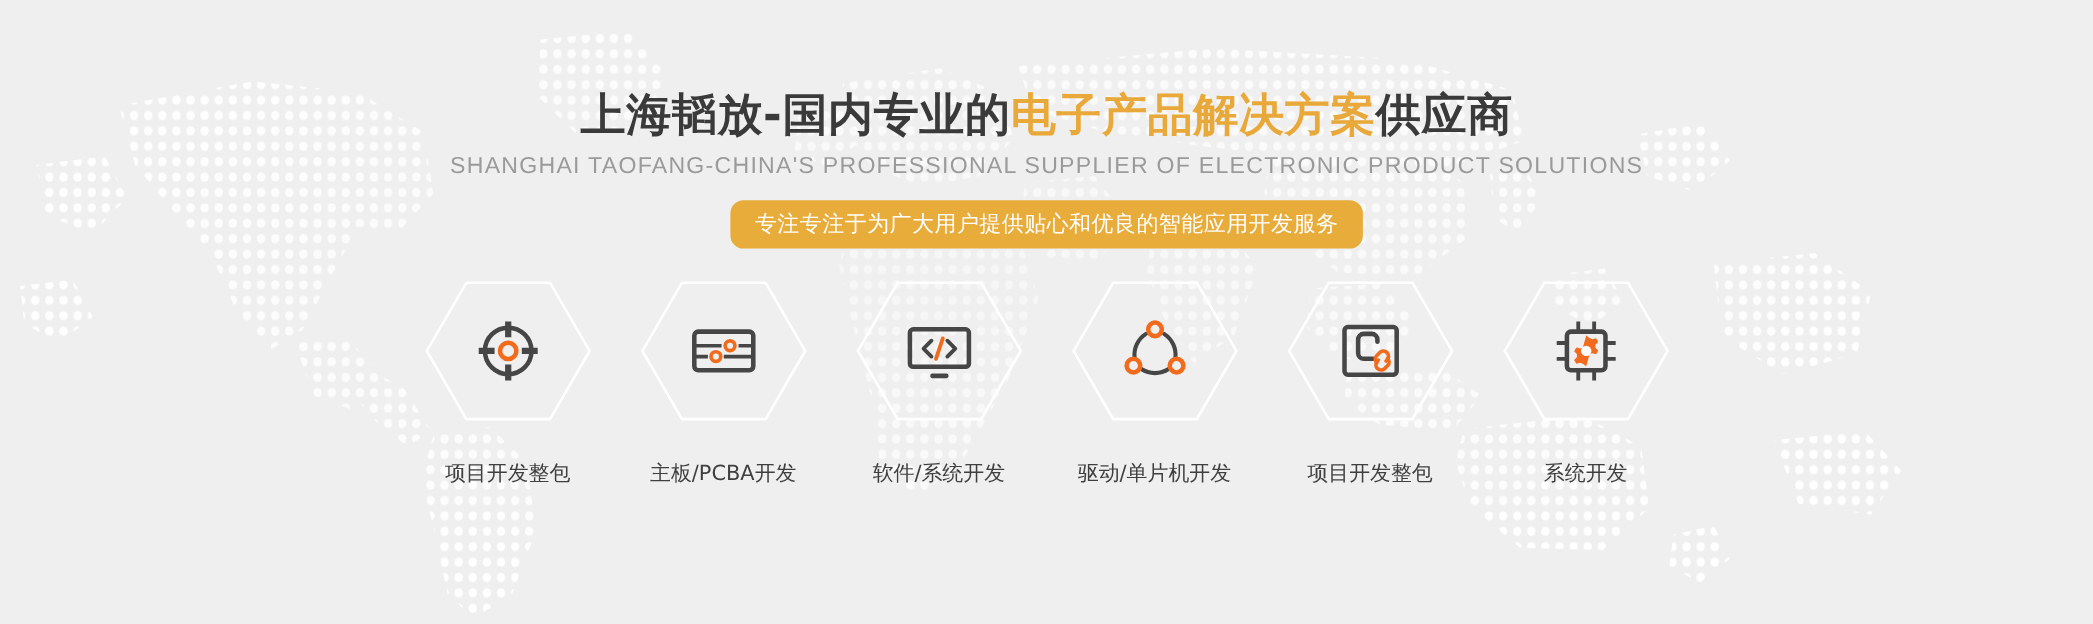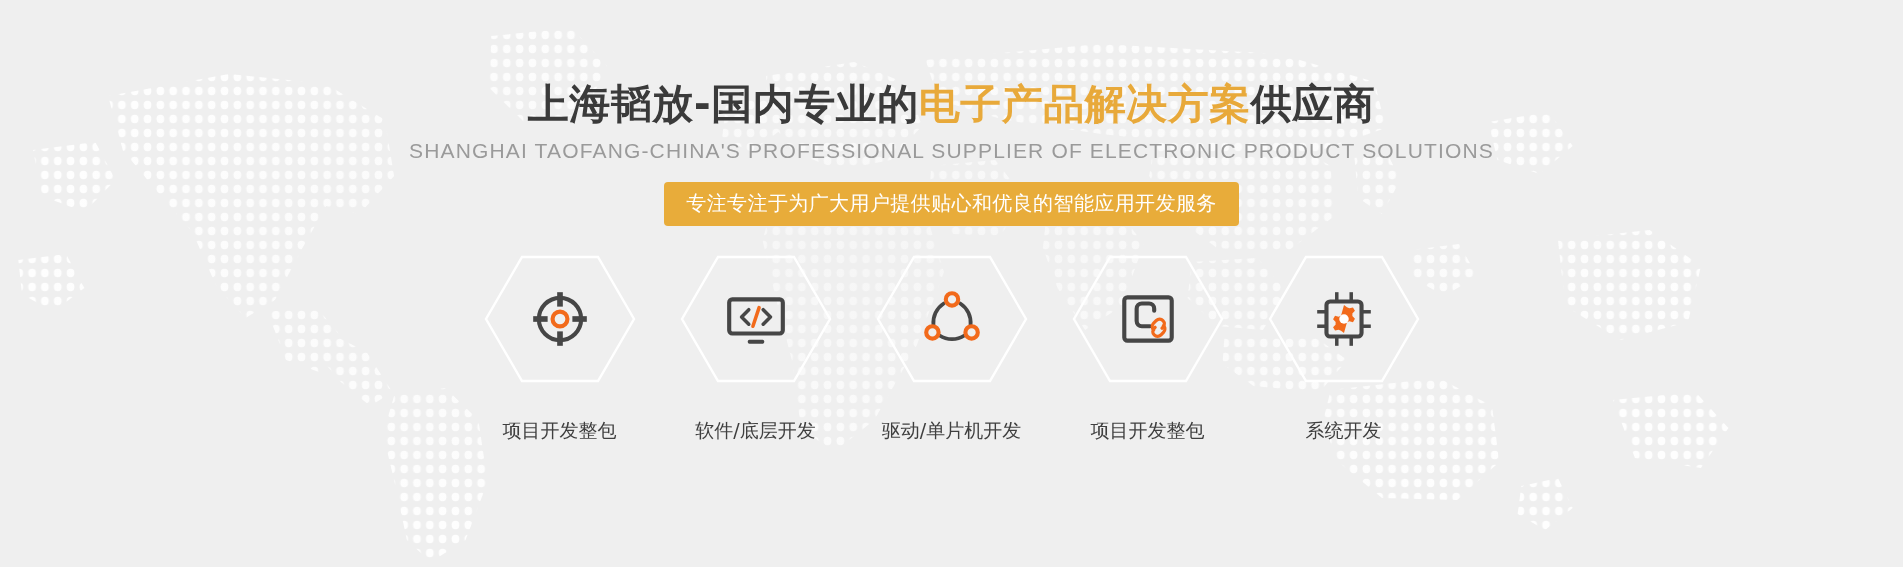--- a/index.html
+++ b/index.html
@@ -68,21 +68,21 @@
   }
 
   
   .badge{
     margin-top:21px;
     background:#e8ac3a;
     color:#ffffff;
     font-size:20px;
     line-height:1;
     padding:11px 22px 13px;
-    border-radius:4px;
+    border-radius:12px;
     white-space:nowrap;
     letter-spacing:.4px;
     font-family:"DejaVu Sans","Liberation Sans",sans-serif;
   }
 
   
   .services{
     margin-top:27px;
     display:flex;
     align-items:flex-start;
@@ -204,35 +204,52 @@
             <line x1="32" y1="6" x2="32" y2="20" stroke="#464646" stroke-width="5.5" stroke-linecap="butt"></line>
             <line x1="32" y1="44" x2="32" y2="58" stroke="#464646" stroke-width="5.5" stroke-linecap="butt"></line>
             <line x1="6" y1="32" x2="20" y2="32" stroke="#464646" stroke-width="5.5" stroke-linecap="butt"></line>
             <line x1="44" y1="32" x2="58" y2="32" stroke="#464646" stroke-width="5.5" stroke-linecap="butt"></line>
             <circle cx="32" cy="32" r="7.2" fill="none" stroke="#f26a1b" stroke-width="4"></circle>
           </svg>
         </div>
         <div class="svc-label">项目开发整包</div>
       </div>
 
+      <div class="service">
+        <div class="hex-wrap">
+          <svg class="hex-outline" viewBox="0 0 152 132" xmlns="http://www.w3.org/2000/svg">
+            <polygon points="38,4 114,4 150,66 114,128 38,128 2,66" fill="none" stroke="#ffffff" stroke-width="2.4"></polygon>
+          </svg>
+          <svg class="glyph" viewBox="0 0 64 64" xmlns="http://www.w3.org/2000/svg">
+            <rect x="6" y="15" width="52" height="34" rx="3.5" fill="none" stroke="#464646" stroke-width="4"></rect>
+            <line x1="6" y1="27.5" x2="30" y2="27.5" stroke="#464646" stroke-width="3.2"></line>
+            <line x1="45" y1="27.5" x2="58" y2="27.5" stroke="#464646" stroke-width="3.2"></line>
+            <line x1="6" y1="37" x2="18" y2="37" stroke="#464646" stroke-width="3.2"></line>
+            <line x1="32" y1="37" x2="58" y2="37" stroke="#464646" stroke-width="3.2"></line>
+            <circle cx="37.5" cy="27.5" r="4.3" fill="none" stroke="#f26a1b" stroke-width="3.2"></circle>
+            <circle cx="25" cy="37" r="4.3" fill="none" stroke="#f26a1b" stroke-width="3.2"></circle>
+          </svg>
+        </div>
+        <div class="svc-label">主板/PCBA开发</div>
+      </div>
 
       <div class="service">
         <div class="hex-wrap">
           <svg class="hex-outline" viewBox="0 0 152 132" xmlns="http://www.w3.org/2000/svg">
             <polygon points="38,4 114,4 150,66 114,128 38,128 2,66" fill="none" stroke="#ffffff" stroke-width="2.4"></polygon>
           </svg>
           <svg class="glyph" viewBox="0 0 64 64" xmlns="http://www.w3.org/2000/svg">
             <rect x="6" y="13" width="52" height="33" rx="3" fill="none" stroke="#464646" stroke-width="4"></rect>
             <rect x="24" y="52" width="16" height="4" rx="1.6" fill="#464646"></rect>
             <polyline points="25,23 18,30 25,37" fill="none" stroke="#464646" stroke-width="3.4" stroke-linecap="round" stroke-linejoin="round"></polyline>
             <polyline points="39,23 46,30 39,37" fill="none" stroke="#464646" stroke-width="3.4" stroke-linecap="round" stroke-linejoin="round"></polyline>
             <line x1="35" y1="21" x2="29" y2="39" stroke="#f26a1b" stroke-width="3.4" stroke-linecap="round"></line>
           </svg>
         </div>
-        <div class="svc-label">软件/底层开发</div>
+        <div class="svc-label">软件/系统开发</div>
       </div>
 
       <div class="service">
         <div class="hex-wrap">
           <svg class="hex-outline" viewBox="0 0 152 132" xmlns="http://www.w3.org/2000/svg">
             <polygon points="38,4 114,4 150,66 114,128 38,128 2,66" fill="none" stroke="#ffffff" stroke-width="2.4"></polygon>
           </svg>
           <svg class="glyph" viewBox="0 0 64 64" xmlns="http://www.w3.org/2000/svg">
             <path d="M14 38 A22 22 0 0 1 24 17" fill="none" stroke="#464646" stroke-width="3.6" stroke-linecap="round"></path>
             <path d="M40 17 A22 22 0 0 1 50 38" fill="none" stroke="#464646" stroke-width="3.6" stroke-linecap="round"></path>

